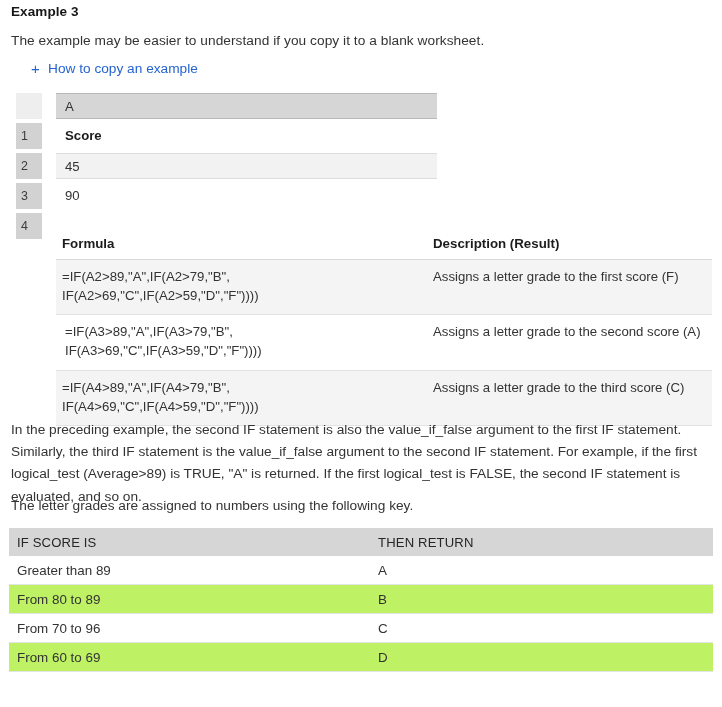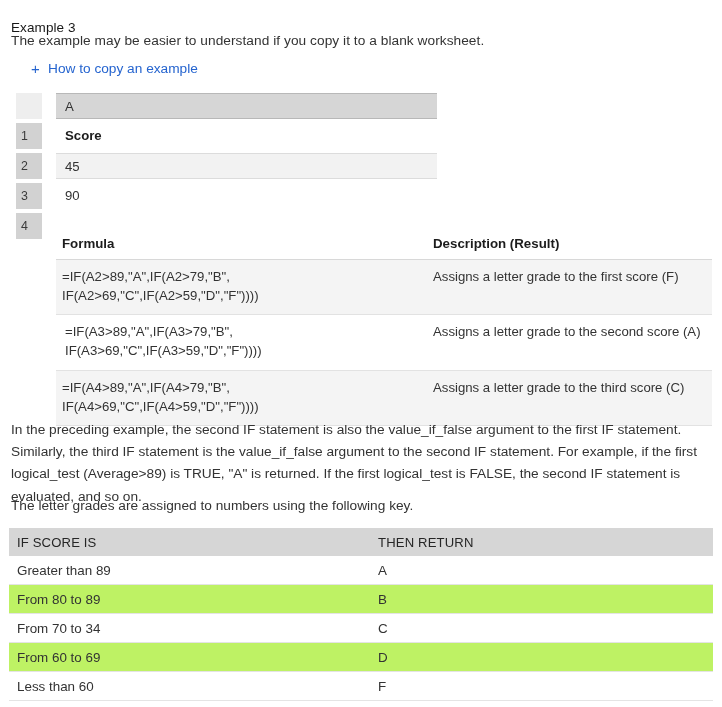--- a/index.html
+++ b/index.html
@@ -20,24 +20,23 @@
     width: 722px;
     height: 707px;
   }
 
   
   .heading {
     position: absolute;
     left: 11px;
     top: 4px;
     font-size: 13.5px;
-    font-weight: normal;
+    font-weight: bold;
     color: #171717;
     letter-spacing: .1px;
-    margin-top: 16px;
   }
   .intro-text {
     position: absolute;
     left: 11px;
     top: 33px;
     font-size: 13.7px;
     color: #333333;
     letter-spacing: .05px;
   }
 
@@ -268,27 +267,23 @@
     <tbody>
       <tr class="plain">
         <td>Greater than 89</td>
         <td>A</td>
       </tr>
       <tr class="shaded">
         <td>From 80 to 89</td>
         <td>B</td>
       </tr>
       <tr class="plain">
-        <td>From 70 to 34</td>
+        <td>From 70 to 96</td>
         <td>C</td>
       </tr>
       <tr class="shaded">
         <td>From 60 to 69</td>
         <td>D</td>
       </tr>
-      <tr class="plain">
-        <td>Less than 60</td>
-        <td>F</td>
-      </tr>
     </tbody>
   </table>
 
 </div>
 
 </body></html>

